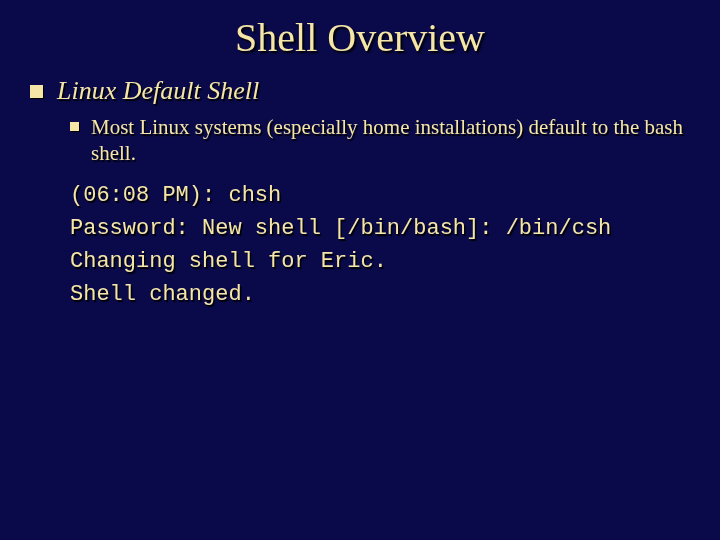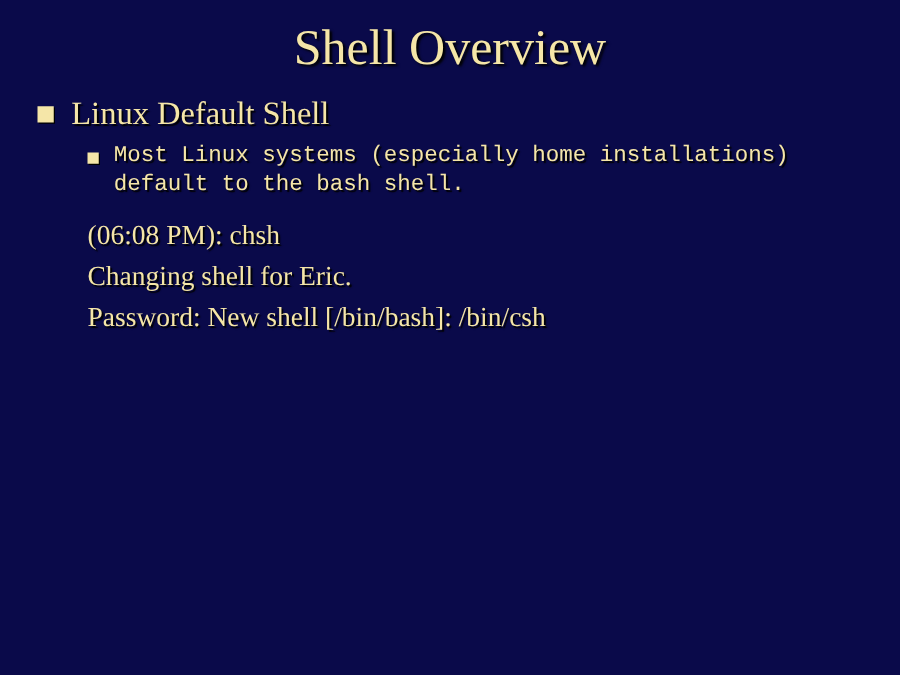--- a/index.html
+++ b/index.html
@@ -22,20 +22,21 @@
     text-align: center;
     font-size: 40px;
     margin: 4px 0 14px 0;
     text-shadow: 2px 2px 2px #000;
     font-weight: normal;
   }
   .l1 {
     display: flex;
     align-items: flex-start;
     margin-bottom: 8px;
+    font-style: italic;
   }
   .l1 .bullet {
     width: 13px;
     height: 13px;
     background: #f5e6a8;
     margin-top: 10px;
     margin-right: 14px;
     flex: 0 0 auto;
     box-shadow: 1px 1px 0 #000;
   }
@@ -56,32 +57,31 @@
   .l2 .bullet {
     width: 9px;
     height: 9px;
     background: #f5e6a8;
     margin-top: 8px;
     margin-right: 12px;
     flex: 0 0 auto;
     box-shadow: 1px 1px 0 #000;
   }
   .l2 .text {
-    font-size: 18px;
+    font-size: 21px;
     line-height: 1.25;
     text-shadow: 1.5px 1.5px 1px #000;
-    font-family: Liberation Mono, monospace;
   }
   .code-block {
     margin-left: 40px;
     margin-top: 10px;
   }
   .code-block .line {
     display: block;
-    font-family: Liberation Serif, serif;
+    font-family: Liberation Mono, monospace;
     font-size: 22px;
     line-height: 1.5;
     text-shadow: 1.5px 1.5px 1px #000;
     white-space: pre;
   }
 </style>
 </head>
 <body>
 
 <div class="slide">
@@ -97,17 +97,18 @@
     <div class="l2">
       <div class="bullet"></div>
       <div class="text">Most Linux systems (especially home installations) default to the bash shell.</div>
     </div>
   </div>
 
 
 
   <div class="code-block">
     <span class="line">(06:08 PM): chsh</span>
+    <span class="line">Password: New shell [/bin/bash]: /bin/csh</span>
     <span class="line">Changing shell for Eric.</span>
-    <span class="line">Password: New shell [/bin/bash]: /bin/csh</span>
+    <span class="line">Shell changed.</span>
   </div>
 
 </div>
 
 </body></html>

